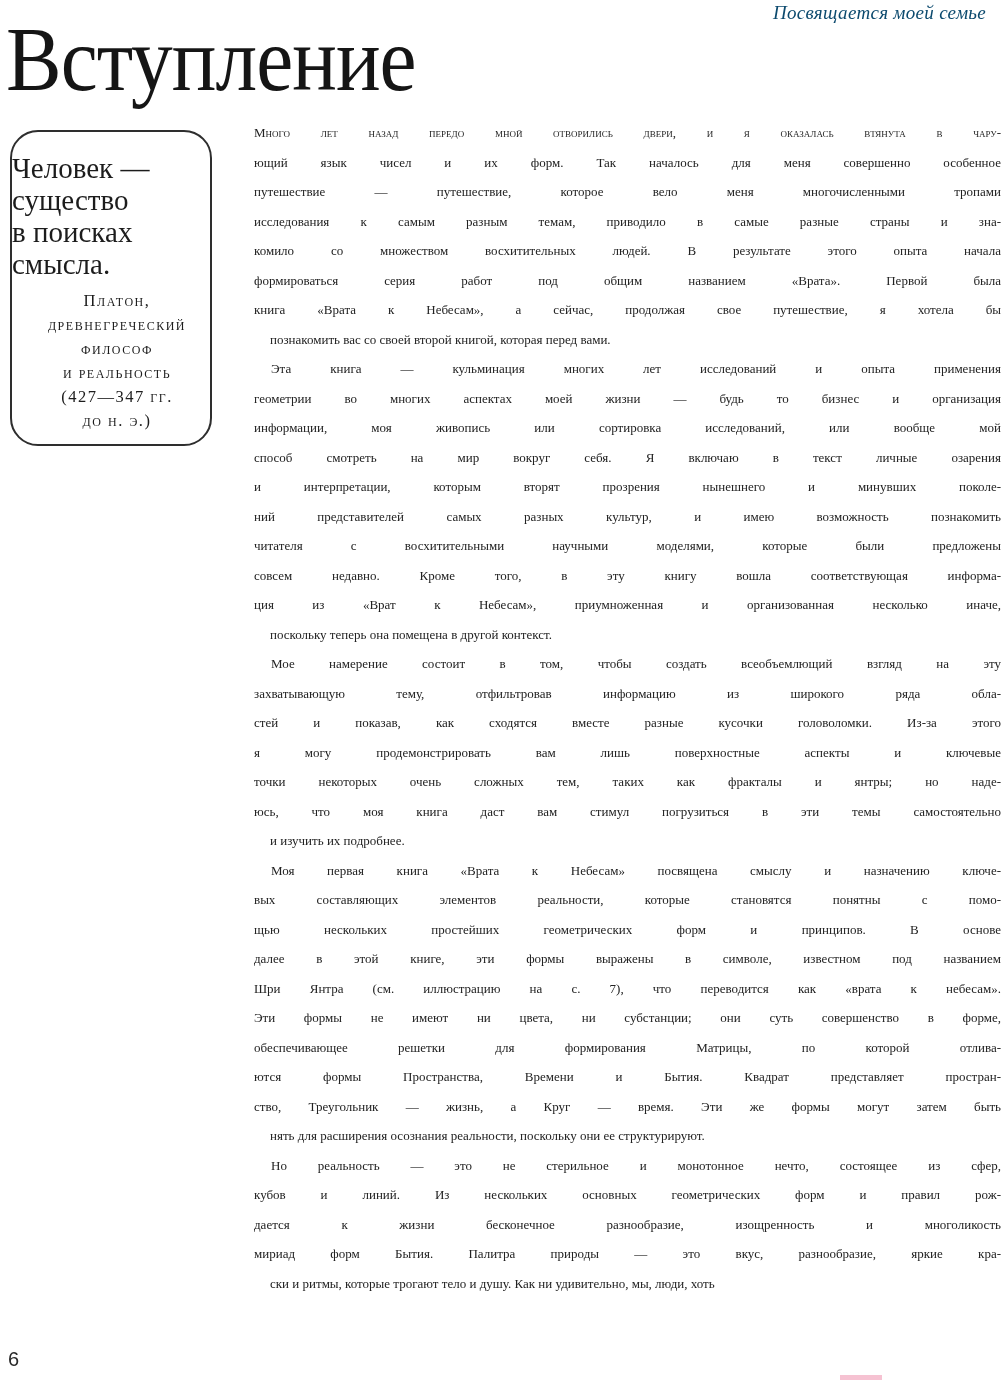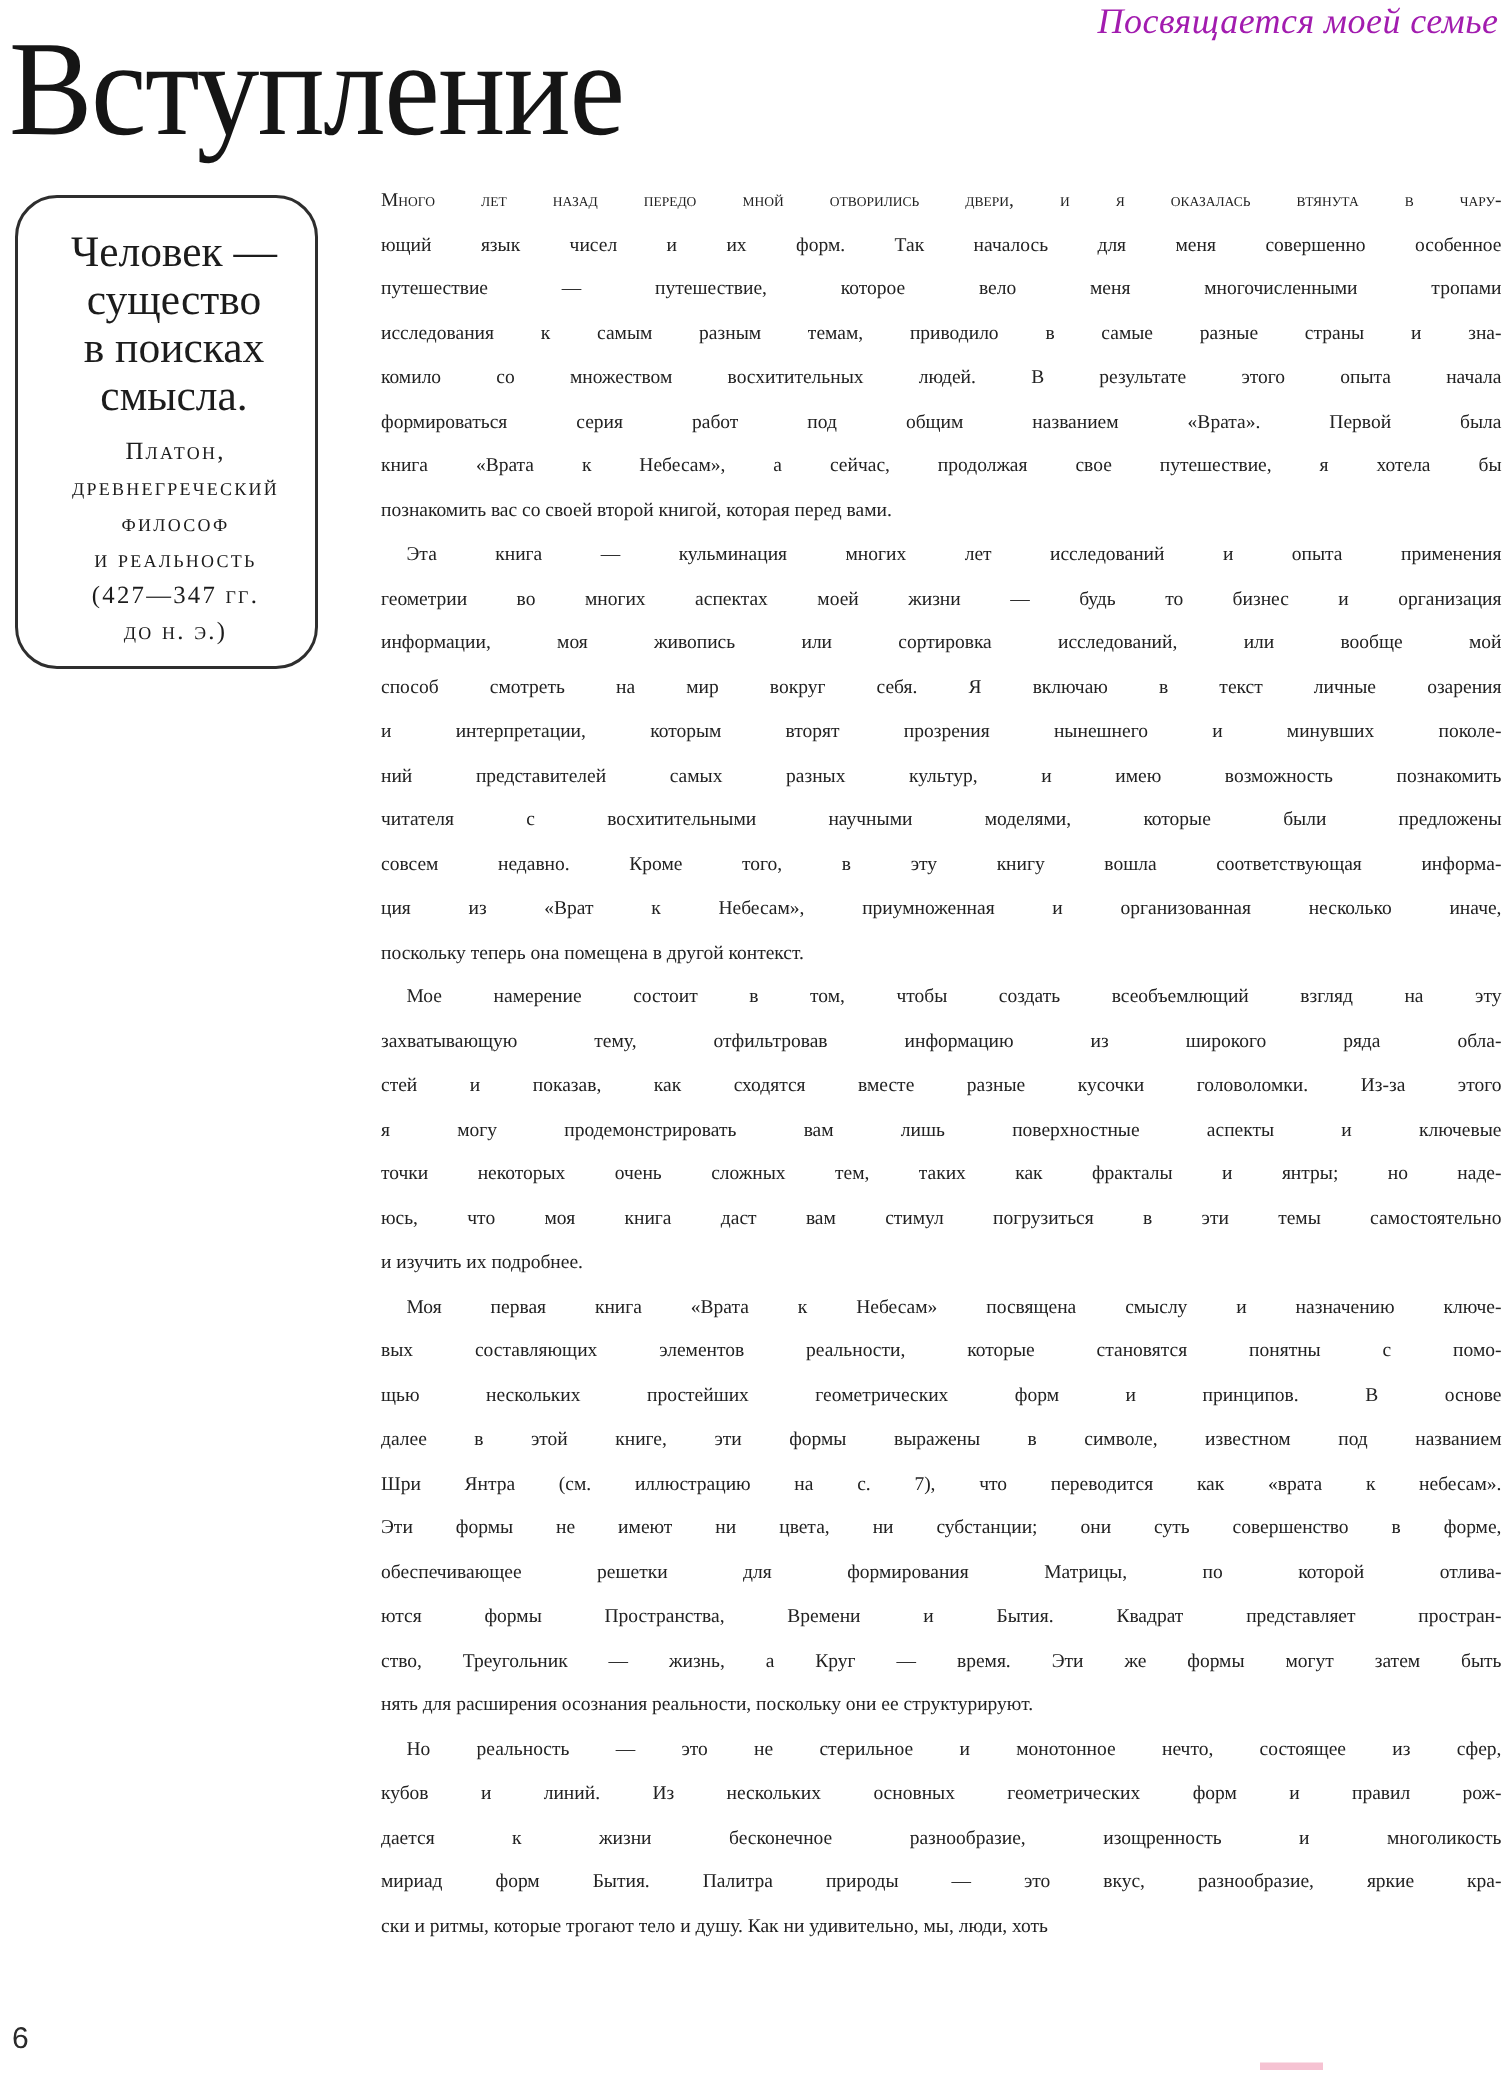--- a/index.html
+++ b/index.html
@@ -8,24 +8,24 @@
     width: 1004px;
     height: 1382px;
     background: #ffffff;
     overflow: hidden;
     font-family: "Liberation Serif", serif;
     color: #1e1e1e;
   }
   .dedication {
     position: absolute;
     top: 2px;
-    right: 5px;
+    right: 18px;
     font-style: italic;
-    font-size: 24px;
-    color: #a21caf;
+    font-size: 19px;
+    color: #0c4a6e;
     letter-spacing: 0.3px;
   }
   .title {
     position: absolute;
     left: 6px;
     top: 14px;
     margin: 0;
     font-size: 86px;
     font-weight: 400;
     line-height: 1.0;
@@ -39,21 +39,21 @@
     left: 10px;
     top: 130px;
     width: 202px;
     height: 316px;
     border: 2px solid #2e2e2e;
     border-radius: 28px;
     box-sizing: border-box;
     text-align: center;
   }
   .quote { margin-top: 20px; font-size: 29px; line-height: 32px; color: #1c1c1c; }
-  .quote-line { text-align: center; margin-left: 10px; }
+  .quote-line { text-align: left; }
   .attribution {
     margin-top: 9px;
     font-variant: small-caps;
     font-size: 16.5px;
     line-height: 24px;
     letter-spacing: 1.5px;
     color: #1c1c1c;
     padding-left: 12px;
   }
   .attribution-line { text-align: center; }
@@ -61,21 +61,21 @@
     position: absolute;
     left: 254px;
     top: 118px;
     width: 747px;
     font-size: 13px;
     line-height: 29.5px;
     color: #222222;
   }
   .para { margin: 0; }
   .line { text-align: justify; text-align-last: justify; }
-  .line.last { text-align-last: left; }
+  .line.last { text-align-last: left; margin-left: 16px; }
   .line.indent { text-indent: 17px; }
   .line.smallcaps { font-variant: small-caps; }
   .page-number {
     position: absolute;
     left: 8px;
     top: 1348px;
     font-family: "Liberation Sans", sans-serif;
     font-size: 20px;
     color: #2a2a2a;
   }

